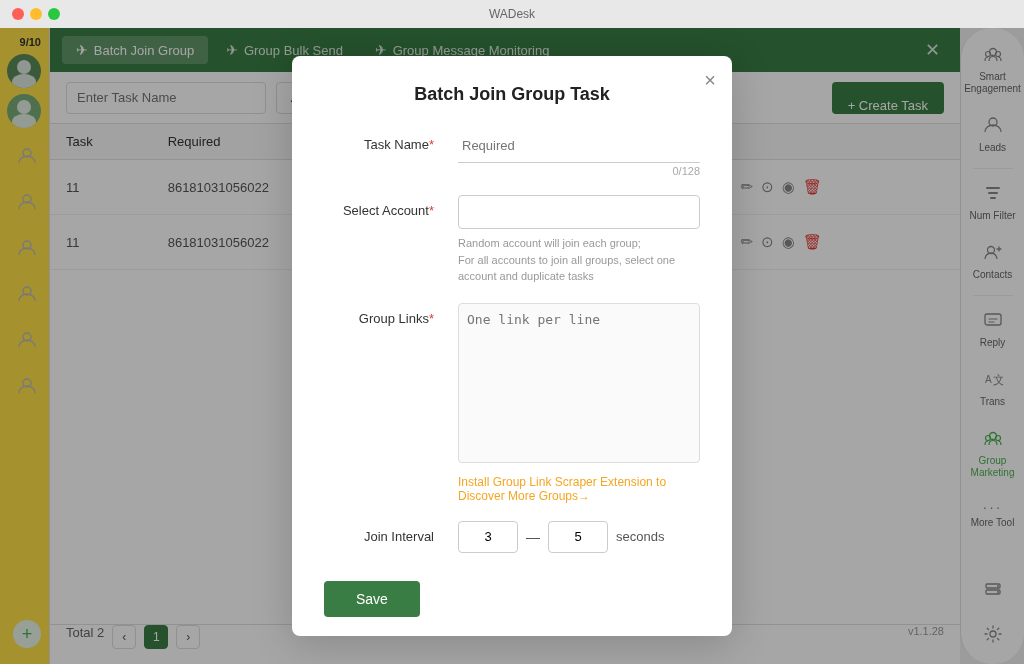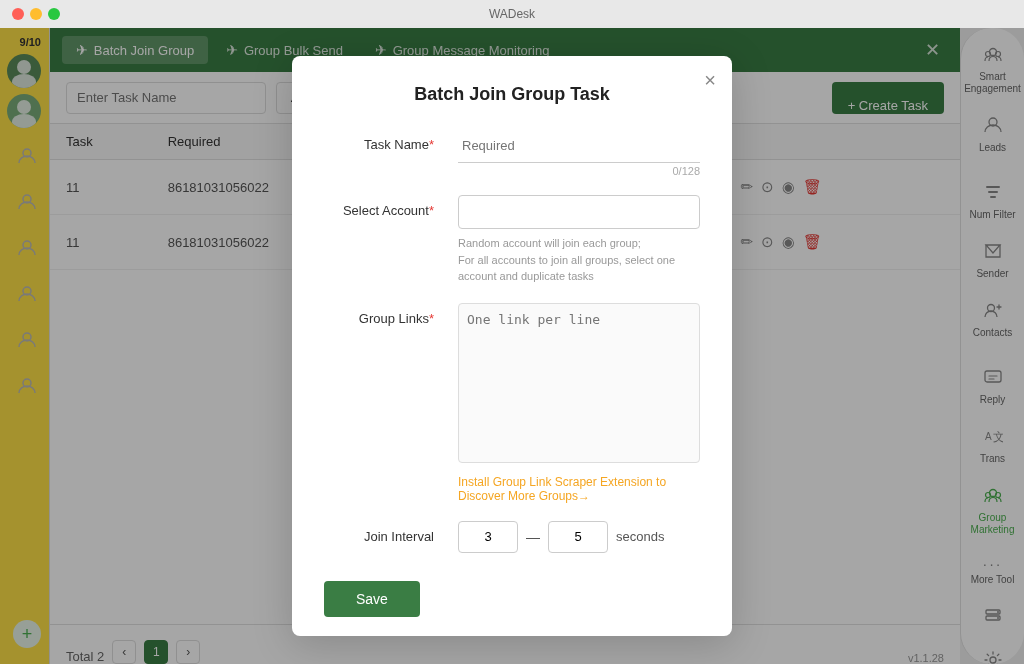--- a/index.html
+++ b/index.html
@@ -223,21 +223,21 @@
     .action-icons { display: flex; gap: 8px; align-items: center; }
     .action-icon { font-size: 15px; cursor: pointer; color: #888; }
     .action-icon.red { color: #e53935; }
 
     
     .pagination {
       height: 40px;
       background: #fff;
       border-top: 1px solid #e0e0e0;
       display: flex;
-      align-items: flex-end;
+      align-items: flex-start;
       padding: 0 16px;
       font-size: 13px;
       color: #666;
       gap: 8px;
     }
     .page-btn {
       width: 24px; height: 24px;
       display: flex; align-items: center; justify-content: center;
       border: 1px solid #ddd;
       border-radius: 4px;
@@ -571,29 +571,20 @@
             <rect x="3" y="4" width="14" height="2" rx="1" fill="#888"></rect>
             <rect x="5" y="9" width="10" height="2" rx="1" fill="#888"></rect>
             <rect x="7" y="14" width="6" height="2" rx="1" fill="#888"></rect>
           </svg>
       </span>
       <span class="sidebar-label">Num Filter</span>
     </div>
     <div class="sidebar-item">
       <span class="sidebar-icon">
         <svg width="20" height="20" viewBox="0 0 20 20">
-            <path d="M3 4h14l-7 8-7-8z" fill="none" stroke="#888" stroke-width="1.3"></path>
-            <path d="M3 4v12h14V4" fill="none" stroke="#888" stroke-width="1.3"></path>
-          </svg>
-      </span>
-      <span class="sidebar-label">Sender</span>
-    </div>
-    <div class="sidebar-item">
-      <span class="sidebar-icon">
-        <svg width="20" height="20" viewBox="0 0 20 20">
             <circle cx="8" cy="8" r="3.5" fill="none" stroke="#888" stroke-width="1.3"></circle>
             <path d="M2 17c0-3.5 2.7-6 6-6s6 2.5 6 6" fill="none" stroke="#888" stroke-width="1.3"></path>
             <path d="M14 7h4M16 5v4" stroke="#888" stroke-width="1.3" stroke-linecap="round"></path>
           </svg>
       </span>
       <span class="sidebar-label">Contacts</span>
     </div>
     <div class="sidebar-divider"></div>
     <div class="sidebar-item">
       <span class="sidebar-icon">

